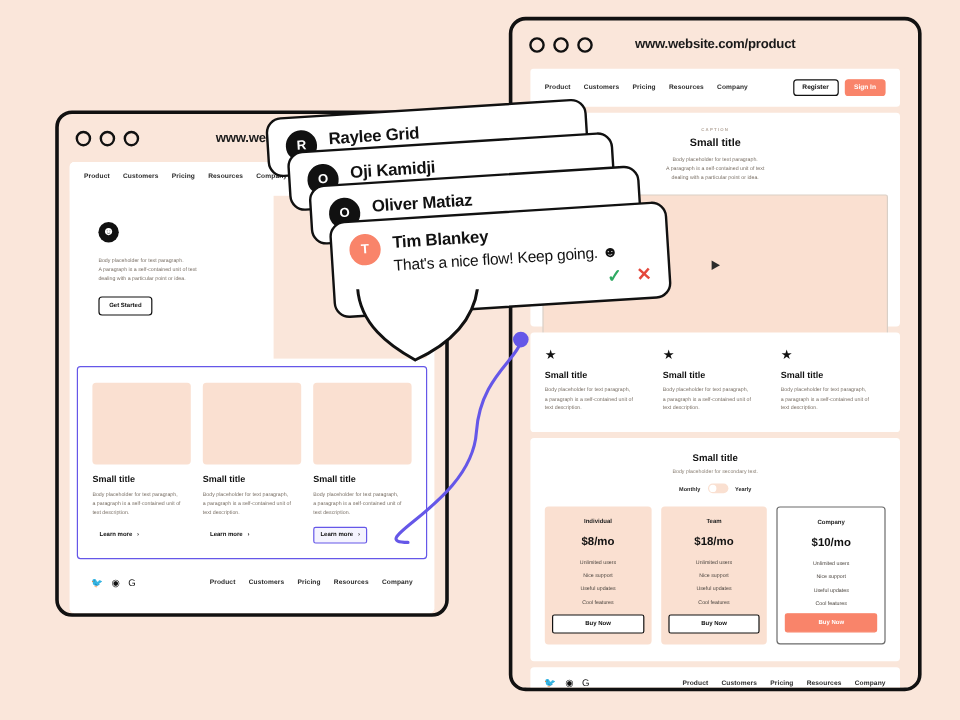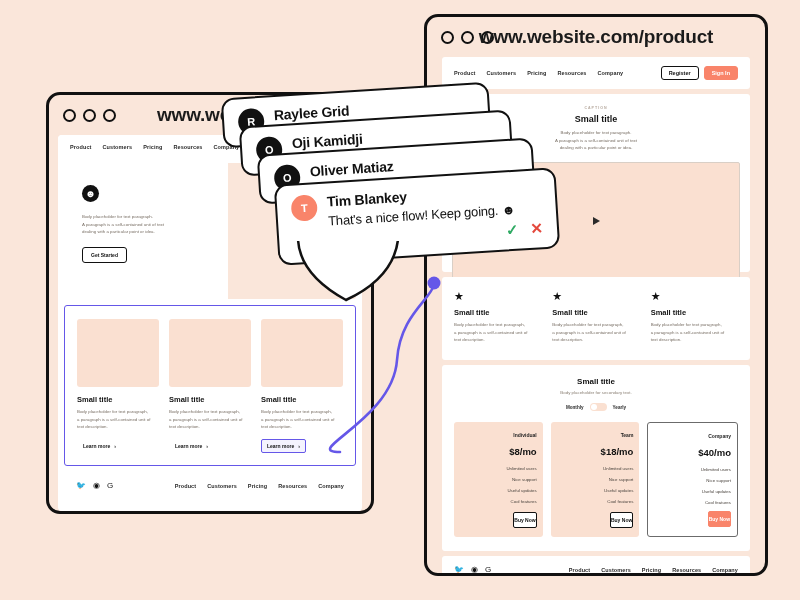--- a/index.html
+++ b/index.html
@@ -30,21 +30,21 @@
   .dots { display: flex; gap: 7px; }
   .dot {
     width: 13px; height: 13px;
     border: 2px solid #111;
     border-radius: 50%;
   }
   .url {
     position: absolute;
     left: 0; right: 0;
     text-align: center;
-    font-size: 19px;
+    font-size: 11px;
     font-weight: 700;
     color: #1b1b1b;
     letter-spacing: -0.2px;
     pointer-events: none;
   }
   .page {
     background: #fff;
     margin: 0 9px 9px 9px;
     border-radius: 4px;
     height: calc(100% - 40px);
@@ -233,21 +233,21 @@
     content: ""; position: absolute;
     width: 6px; height: 6px; border-radius: 50%;
     background: #fff; top: 1px; left: 1.5px;
   }
   .tiers { display: flex; gap: 8px; }
   .tier {
     flex: 1;
     background: #fae0d1;
     border-radius: 3px;
     padding: 10px 6px 9px;
-    display: flex; flex-direction: column; align-items: flex-end;
+    display: flex; flex-direction: column;
   }
   .tier.highlight {
     background: #fff;
     border: 1px solid #6b6b6b;
   }
   .tier-name { font-size: 5px; font-weight: 700; color: #1f1f1f; margin-bottom: 8px; }
   .tier-price { font-size: 9.5px; font-weight: 700; color: #111; margin-bottom: 9px; }
   .tier-feat { font-size: 4.4px; color: #4a443e; margin-bottom: 6px; }
   .tier-btn {
     margin-top: auto;
@@ -475,21 +475,21 @@
             <div class="tier-name">Team</div>
             <div class="tier-price">$18/mo</div>
             <div class="tier-feat">Unlimited users</div>
             <div class="tier-feat">Nice support</div>
             <div class="tier-feat">Useful updates</div>
             <div class="tier-feat">Cool features</div>
             <div class="tier-btn">Buy Now</div>
           </div>
           <div class="tier highlight">
             <div class="tier-name">Company</div>
-            <div class="tier-price">$40/mo</div>
+            <div class="tier-price">$10/mo</div>
             <div class="tier-feat">Unlimited users</div>
             <div class="tier-feat">Nice support</div>
             <div class="tier-feat">Useful updates</div>
             <div class="tier-feat">Cool features</div>
             <div class="tier-btn accent">Buy Now</div>
           </div>
         </div>
       </div>
 
       <div class="footer section" style="margin:0 6px;">

